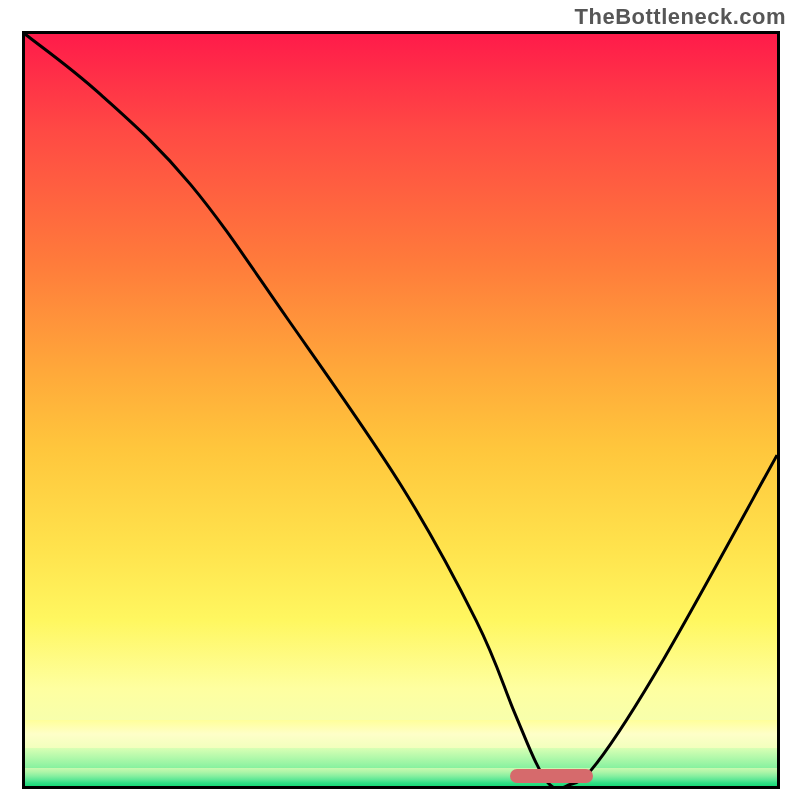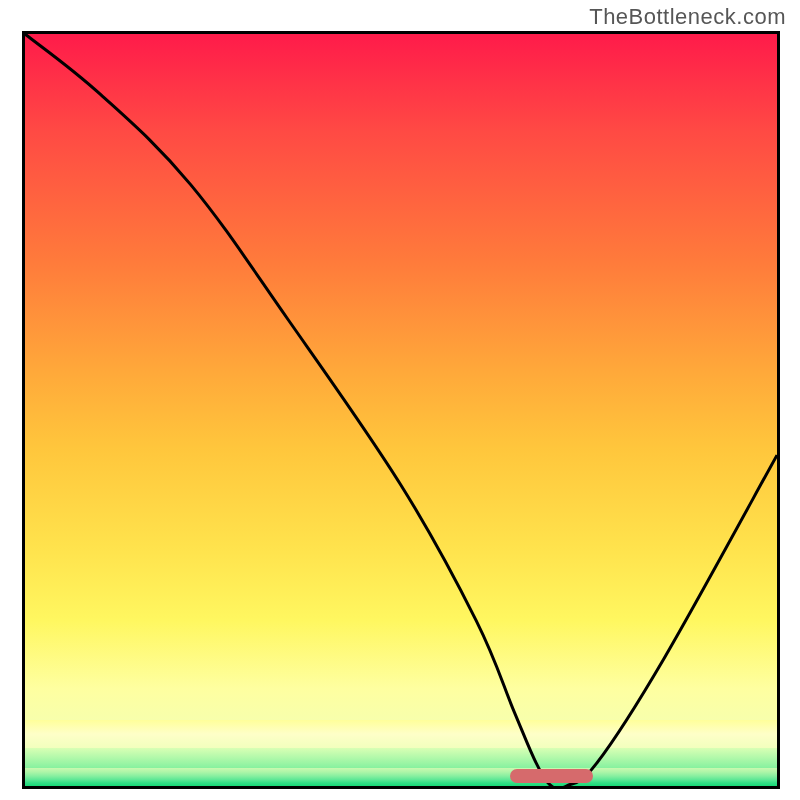--- a/index.html
+++ b/index.html
@@ -1,17 +1,17 @@
 <!DOCTYPE html>
 <html><head>
 <meta charset="utf-8">
 <style>
   body{margin:0;padding:0;background:#fff;font-family:Arial,Helvetica,sans-serif}
   .wrap{position:relative;width:800px;height:800px;margin:0}
-  .title{position:absolute;top:4px;right:14px;font-size:22px;color:#565656;font-weight:400;letter-spacing:.5px}
+  .title{position:absolute;top:4px;right:14px;font-size:22px;color:#565656;font-weight:700;letter-spacing:.5px}
   .stage{position:absolute;left:22px;top:31px;width:758px;height:758px;border:3px solid #000;box-sizing:border-box}
   .gradient{position:absolute;inset:0}
   .greenband{position:absolute;left:0;right:0;bottom:0;height:18px}
   .yellowstrip{position:absolute;left:0;right:0;height:28px}
   svg.curve{position:absolute;inset:0;width:100%;height:100%}
   .pill{position:absolute;height:14px;border-radius:7px;background:#d66a6c}
 </style>
 </head>
 <body>
 

